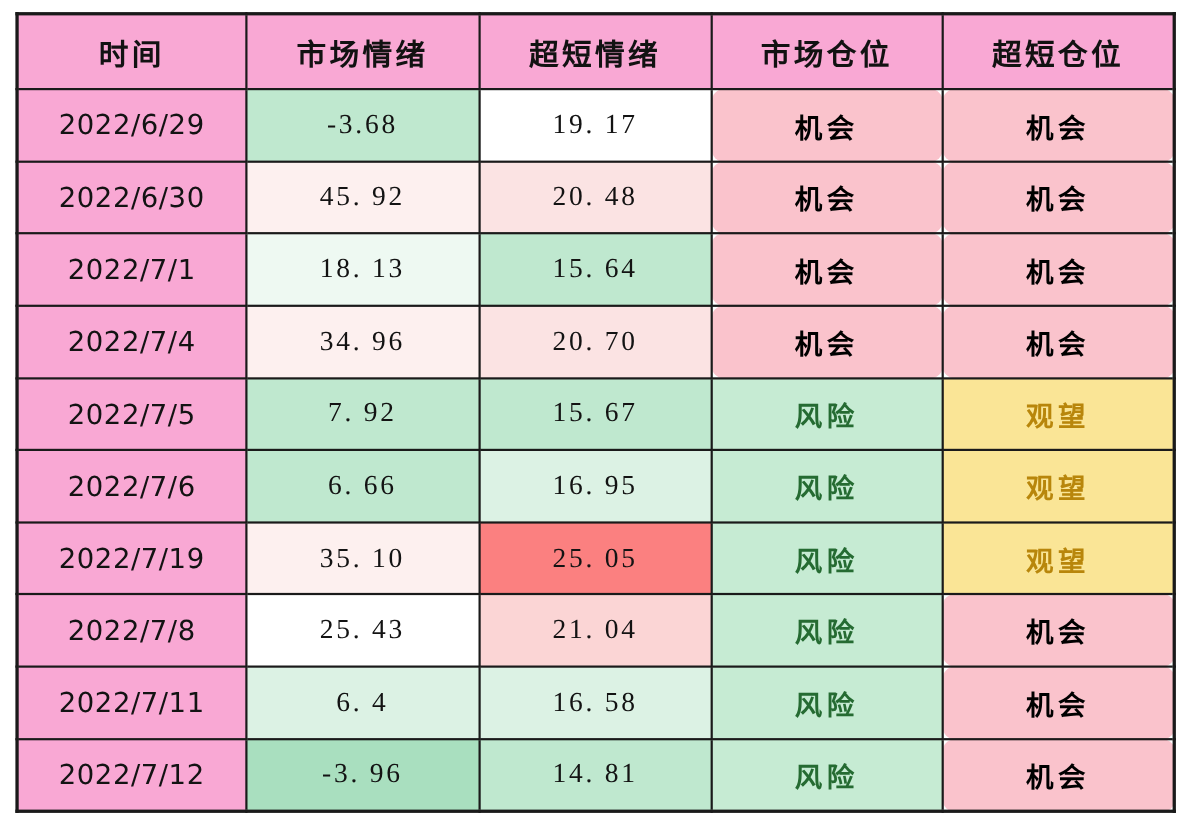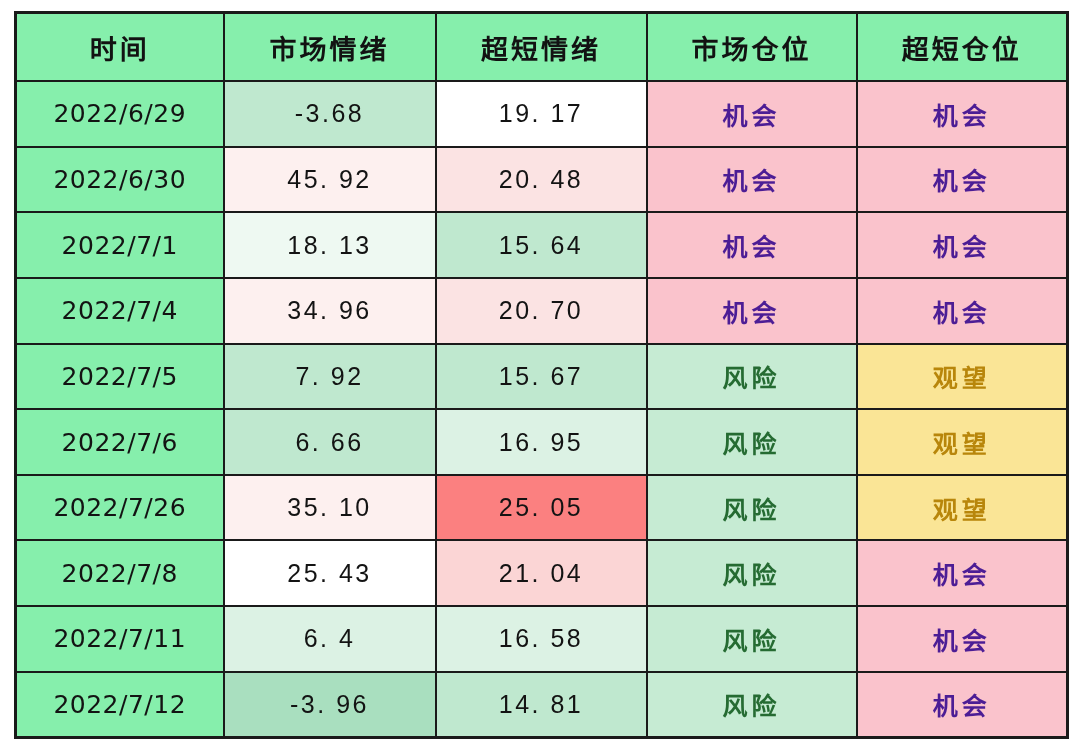--- a/index.html
+++ b/index.html
@@ -36,21 +36,21 @@
   table.grid col.c-ult    { width: 211px; }
   table.grid col.c-mktpos { width: 210px; }
   table.grid col.c-ultpos { width: 211px; }
 
   table.grid th,
   table.grid td {
     border: 2.5px solid #1a1a1a;
     text-align: center;
     vertical-align: middle;
     padding: 0;
-    background: #86efac;
+    background: #f9a8d4;
   }
 
   thead th {
     height: 66px;
     font-family: "DejaVu Serif", "Liberation Serif", serif;
     font-weight: 700;
     font-size: 27px;
     letter-spacing: 3px;
     color: #121212;
   }
@@ -58,21 +58,21 @@
   tbody tr { height: 56px; }
 
   td.date {
     font-family: "DejaVu Sans", "Liberation Sans", sans-serif;
     font-size: 25px;
     letter-spacing: 0.5px;
     color: #131313;
   }
 
   td.num {
-    font-family: Liberation Sans, sans-serif;
+    font-family: Liberation Serif, serif;
     font-size: 25px;
     letter-spacing: 2.5px;
     color: #131313;
   }
 
   td.pos {
     font-family: "DejaVu Serif", "Liberation Serif", serif;
     font-weight: 700;
     font-size: 25px;
     letter-spacing: 4px;
@@ -83,21 +83,21 @@
   .f-green-2 { background: #bfe8cf !important; }
   .f-green-1 { background: #dcf2e4 !important; }
   .f-green-0 { background: #eef9f2 !important; }
   .f-white   { background: #ffffff !important; }
   .f-pink-0  { background: #fdf0ef !important; }
   .f-pink-1  { background: #fbe3e3 !important; margin-left: 24px; }
   .f-pink-2  { background: #fbd5d5 !important; }
   .f-red-3   { background: #fb8080 !important; }
 
   
-  .v-chance { background: #fac3cc !important; color: #4c1d95; }
+  .v-chance { background: #fac3cc !important; color: #000000; border-radius: 11px; }
   .v-risk   { background: #c6ebd3 !important; color: #256b32; }
   .v-watch  { background: #fae596 !important; color: #b8860b; }
 </style>
 </head>
 <body>
 
 <div class="sheet">
   <table class="grid">
     <colgroup>
       <col class="c-date">
@@ -152,21 +152,21 @@
           <td class="pos v-watch">观望</td>
         </tr>
         <tr>
           <td class="date">2022/7/6</td>
           <td class="num f-green-2">6. 66</td>
           <td class="num f-green-1">16. 95</td>
           <td class="pos v-risk">风险</td>
           <td class="pos v-watch">观望</td>
         </tr>
         <tr>
-          <td class="date">2022/7/26</td>
+          <td class="date">2022/7/19</td>
           <td class="num f-pink-0">35. 10</td>
           <td class="num f-red-3">25. 05</td>
           <td class="pos v-risk">风险</td>
           <td class="pos v-watch">观望</td>
         </tr>
         <tr>
           <td class="date">2022/7/8</td>
           <td class="num f-white">25. 43</td>
           <td class="num f-pink-2">21. 04</td>
           <td class="pos v-risk">风险</td>

